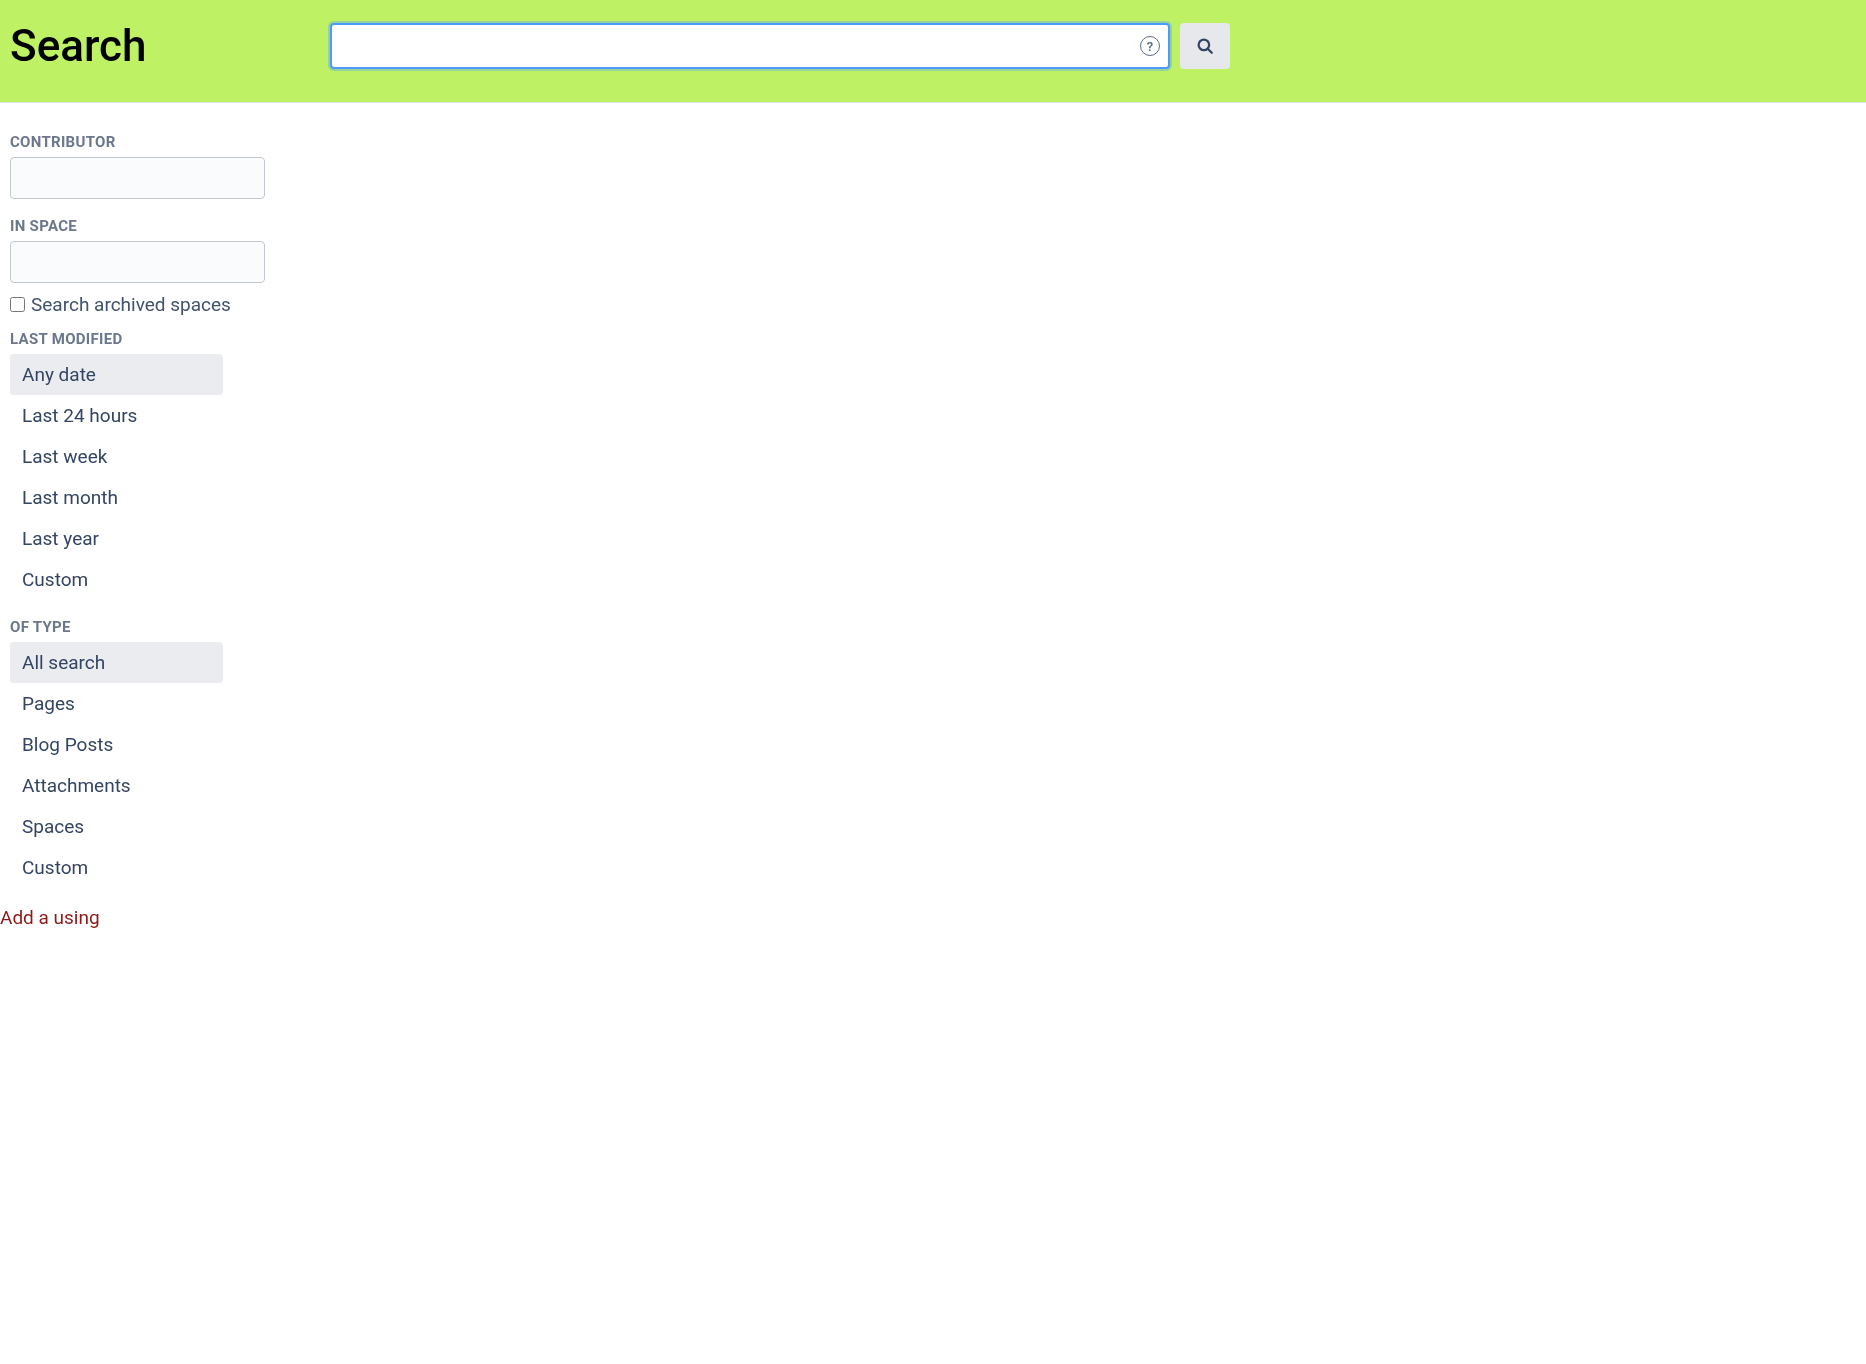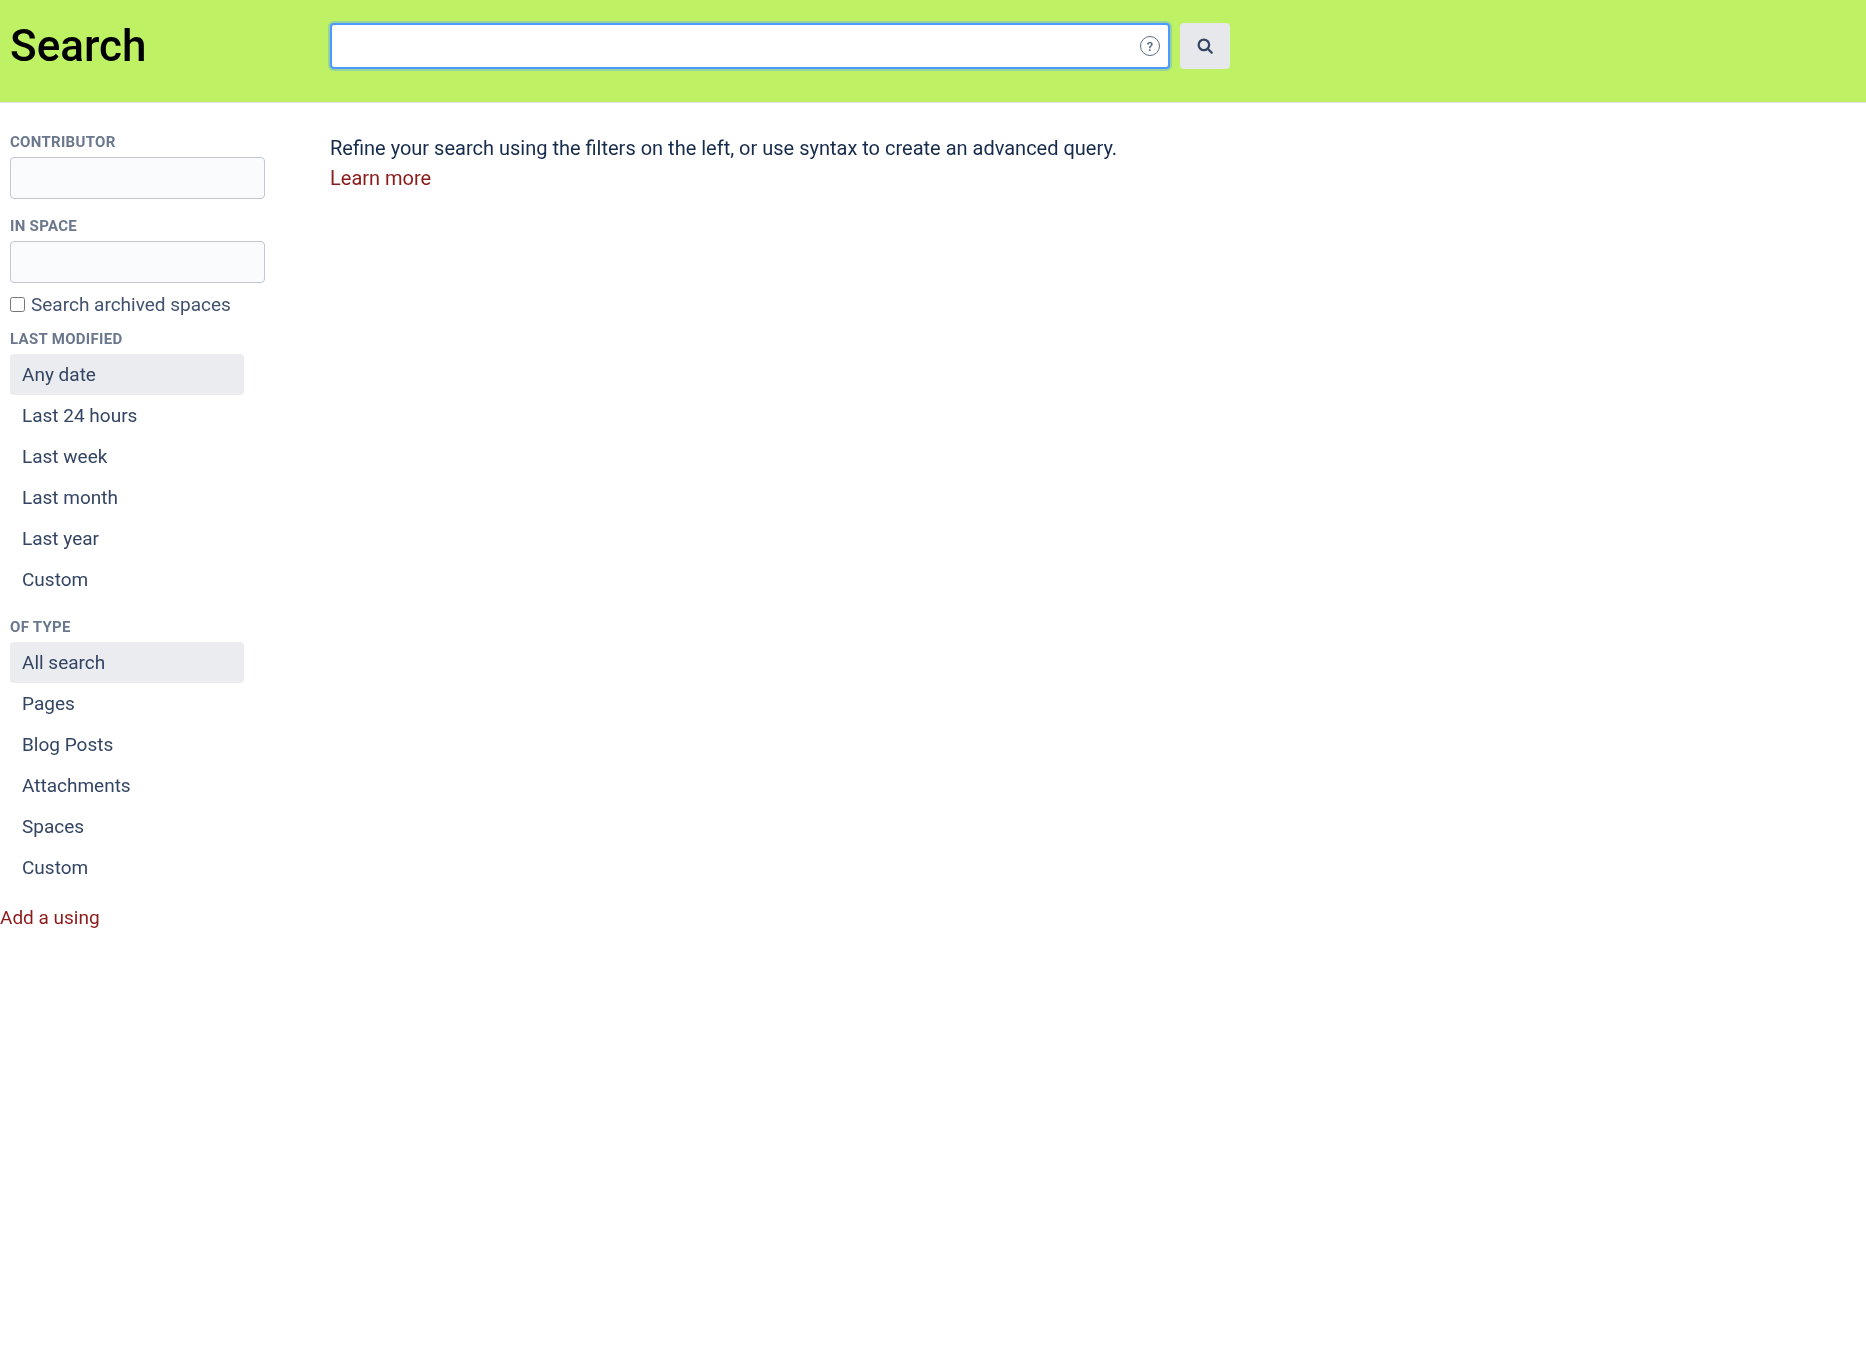--- a/index.html
+++ b/index.html
@@ -114,21 +114,21 @@
     .filter-list {
       list-style: none;
       margin-bottom: 18px;
     }
     .filter-list li {
       padding: 9px 12px;
       font-size: 19px;
       color: #344563;
       border-radius: 4px;
       cursor: pointer;
-      width: 234px;
+      width: 213px;
     }
     .filter-list li.selected {
       background: #ebecf0;
     }
     .add-filter-link {
       display: inline-block;
       color: #8b1a1a;
       font-size: 19px;
       text-decoration: none;
       margin-left: -10px;
@@ -208,18 +208,14 @@
         <li>Attachments</li>
         <li>Spaces</li>
         <li>Custom</li>
       </ul>
 
     <a class="add-filter-link">Add a using</a>
 
   </aside>
 
   <main class="main">
-    <p class="main-sub">
-      <span>Refine your search using the filters on the left, or use syntax to create an advanced query.</span><br>
-      <a class="learn-more-link">Learn more</a>
-    </p>
   </main>
 </div>
 
 </body></html>

